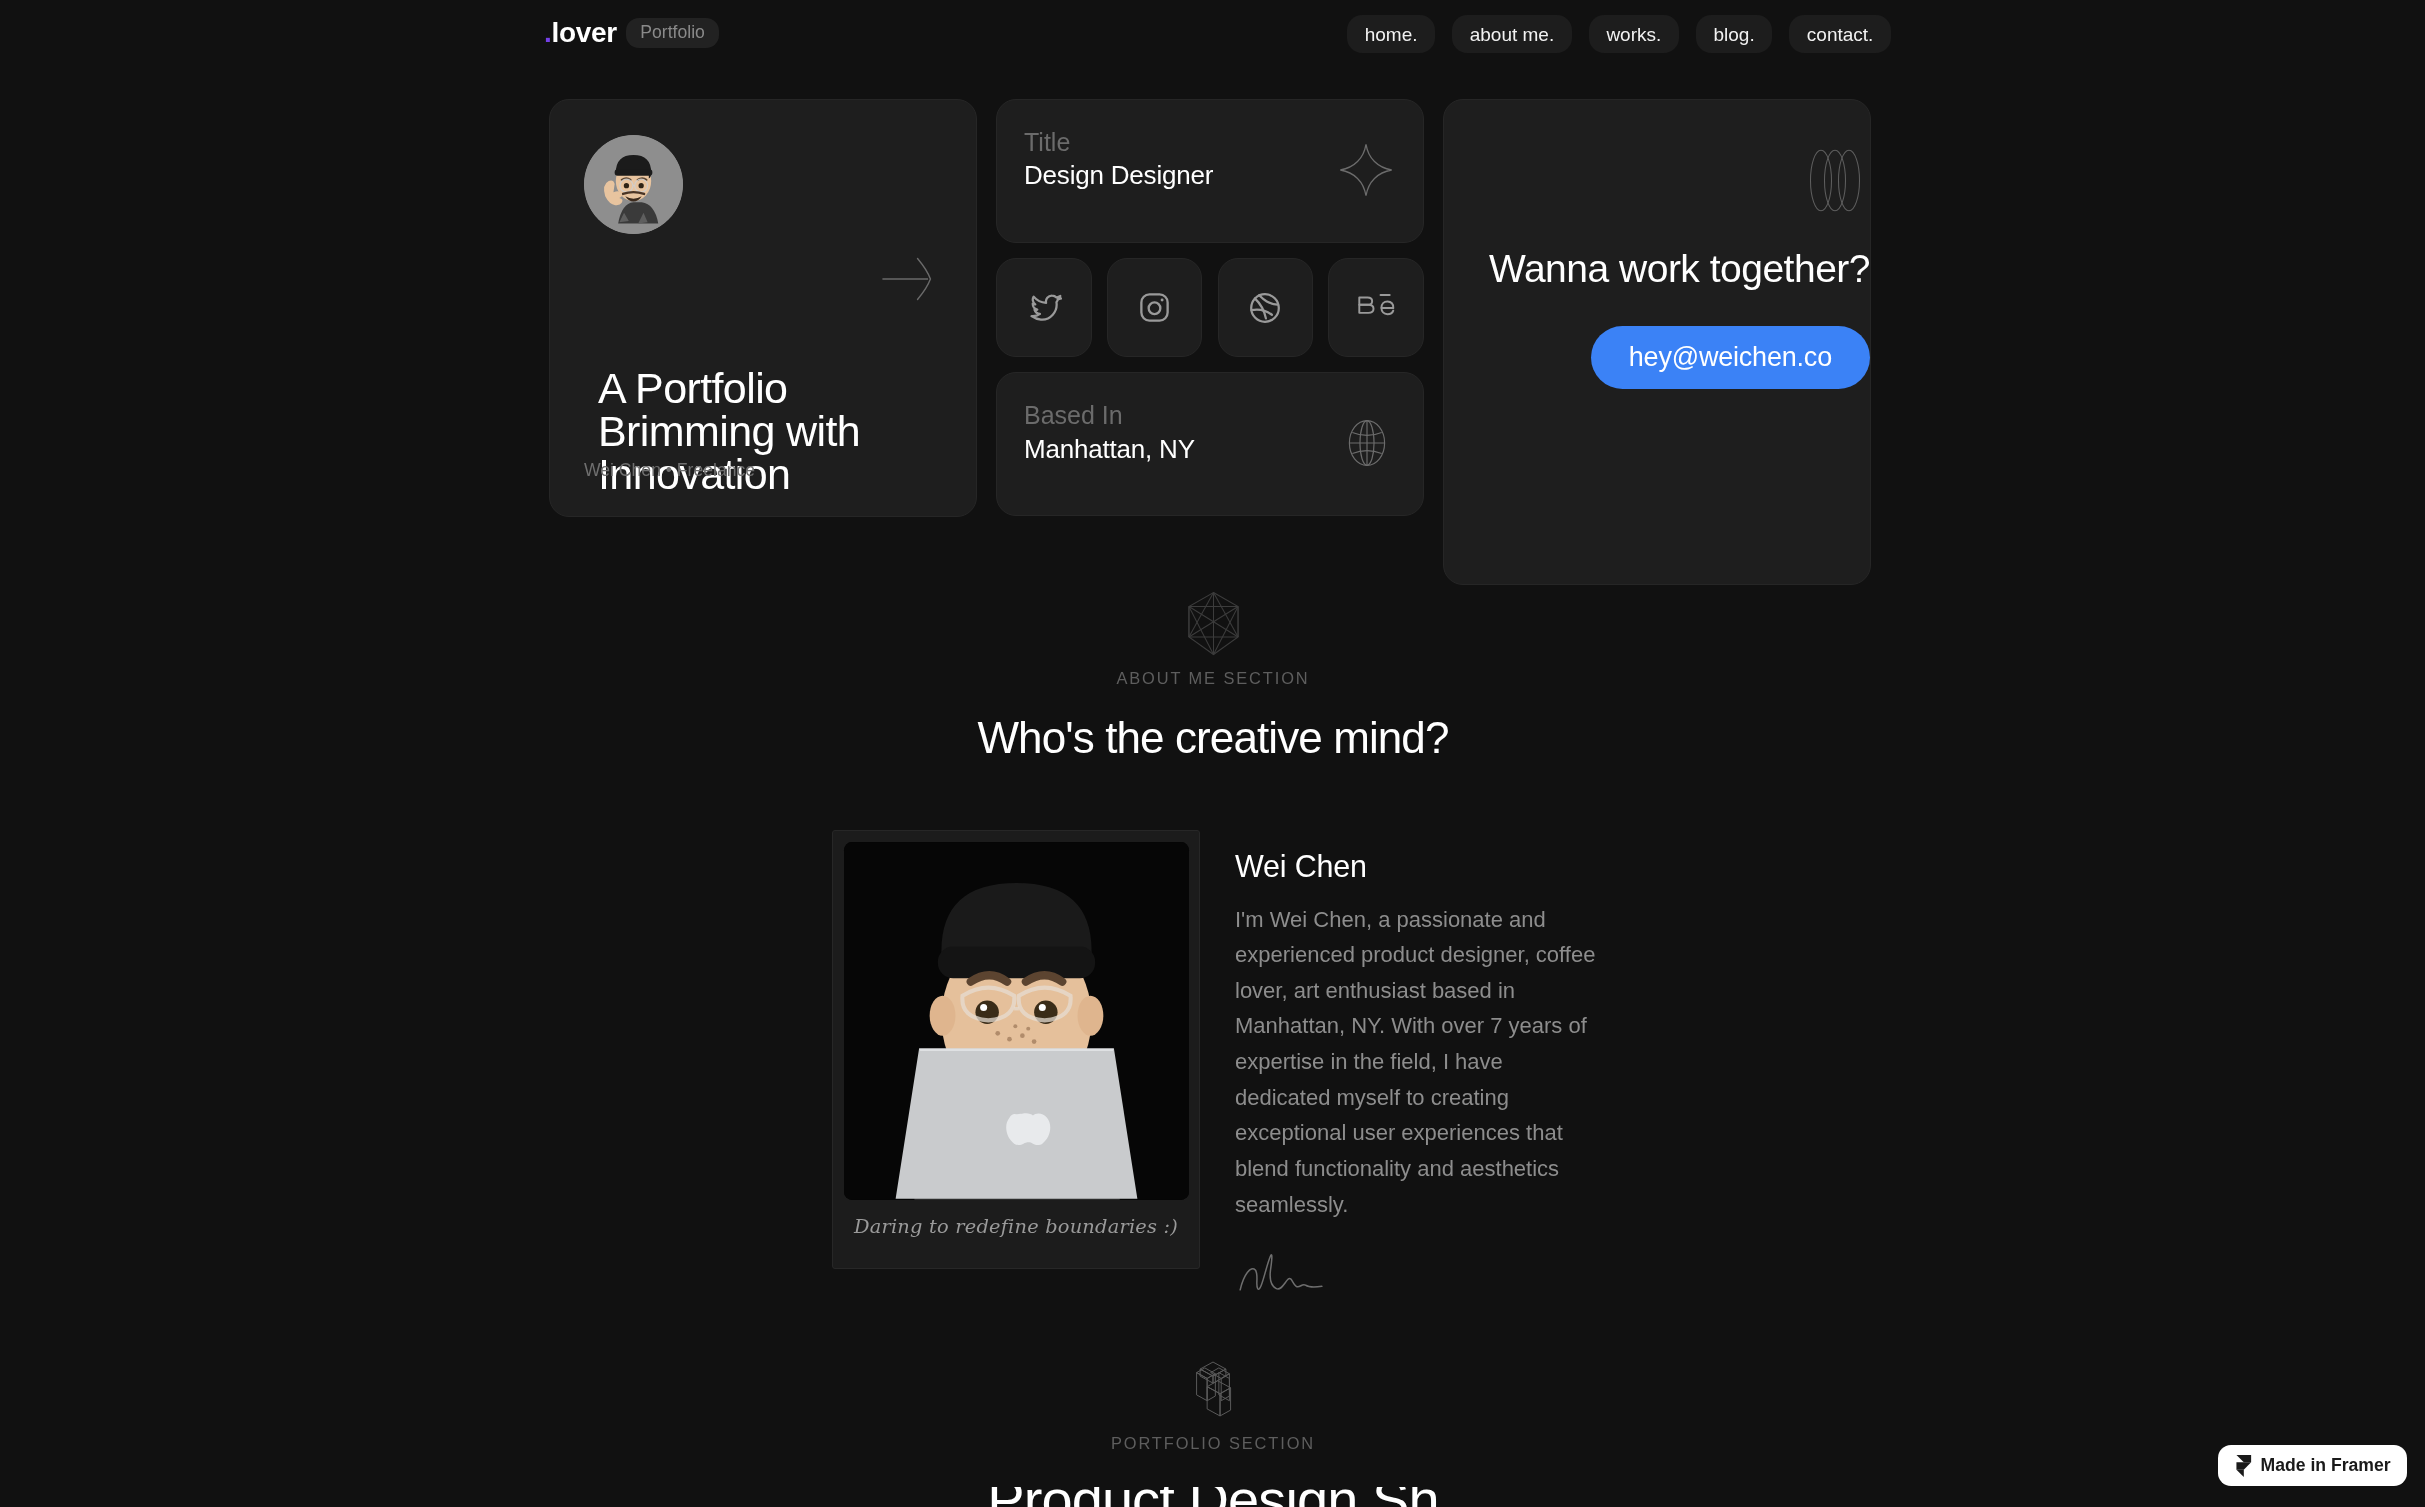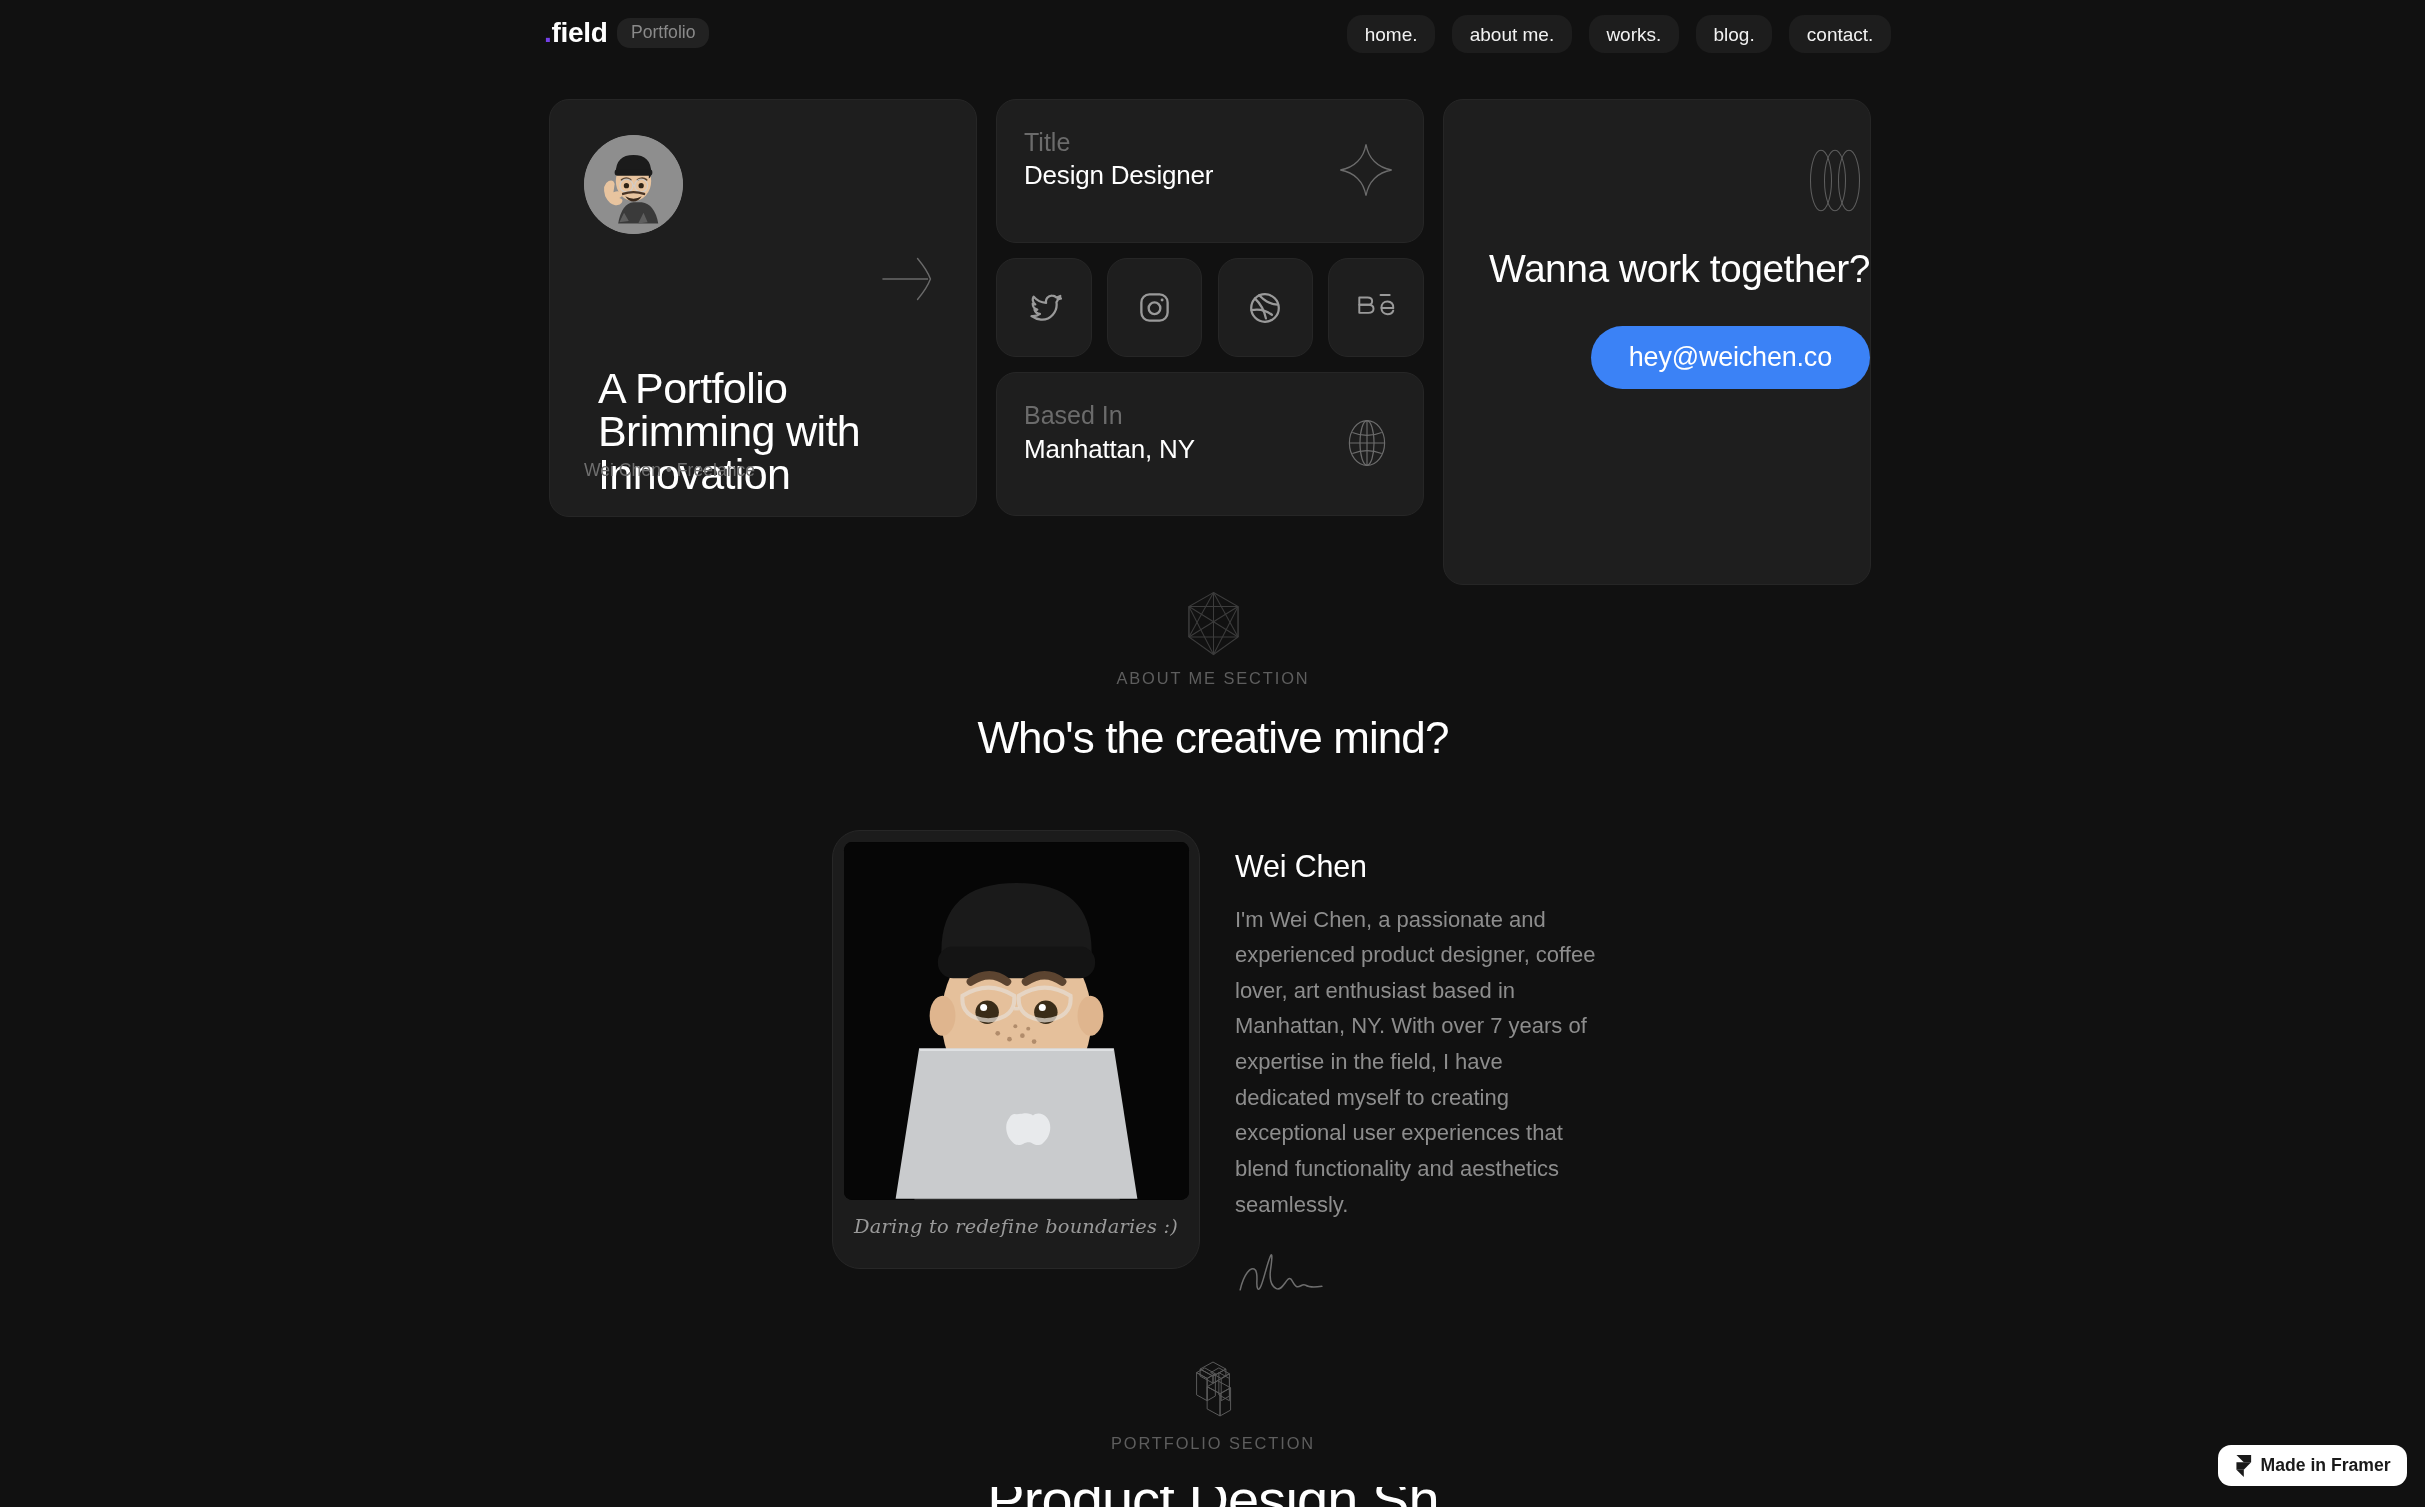--- a/index.html
+++ b/index.html
@@ -99,21 +99,21 @@
     font-size:16.4px; letter-spacing:1.9px; color:#5e5e5e; margin-top:10.6px;
     text-transform:uppercase;
   }
   .sec-title {
     font-size:44px; color:#ffffff; font-weight:400; letter-spacing:-0.9px; margin-top:25px;
   }
 
   .about-row { position:absolute; left:832px; top:830px; display:flex; gap:35px; }
   .photo-card {
     width:368px; height:439px; background:#1c1c1c; border:0.6px solid #272727;
-    border-radius:28px; padding:10.6px 10.6px 0 10.6px;
+    border-radius:3px; padding:10.6px 10.6px 0 10.6px;
     display:flex; flex-direction:column; align-items:center;
   }
   .photo-inner {
     width:345px; height:358px; background:#050505; border-radius:8.2px;
     overflow:hidden; display:flex; align-items:flex-end; justify-content:center;
   }
   .photo-cap {
     font-size:19.4px; color:#9a9a9a; font-style:italic;
     font-family:"DejaVu Serif", serif; margin-top:15.2px; letter-spacing:0.2px;
   }
@@ -140,21 +140,21 @@
   }
   .framer-badge span { font-size:17.6px; color:#1a1a1a; font-weight:700; line-height:1; }
 </style>
 </head>
 <body>
 
 <div class="page">
 
   <div class="nav">
     <div class="brand-wrap">
-      <div class="brand"><span class="dot">.</span><span>field</span></div>
+      <div class="brand"><span class="dot">.</span><span>lover</span></div>
       <div class="brand-badge">Portfolio</div>
     </div>
     <div class="navlinks">
       <div class="navlink">home.</div>
       <div class="navlink">about me.</div>
       <div class="navlink">works.</div>
       <div class="navlink">blog.</div>
       <div class="navlink">contact.</div>
     </div>
   </div>

